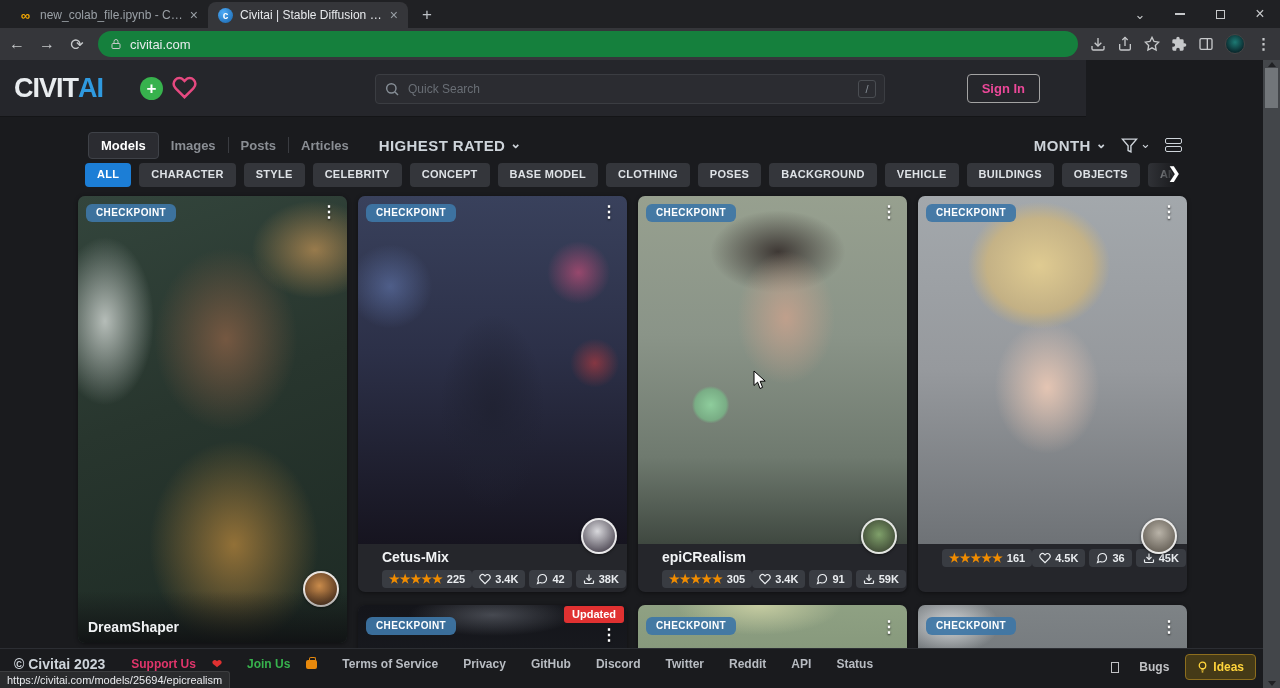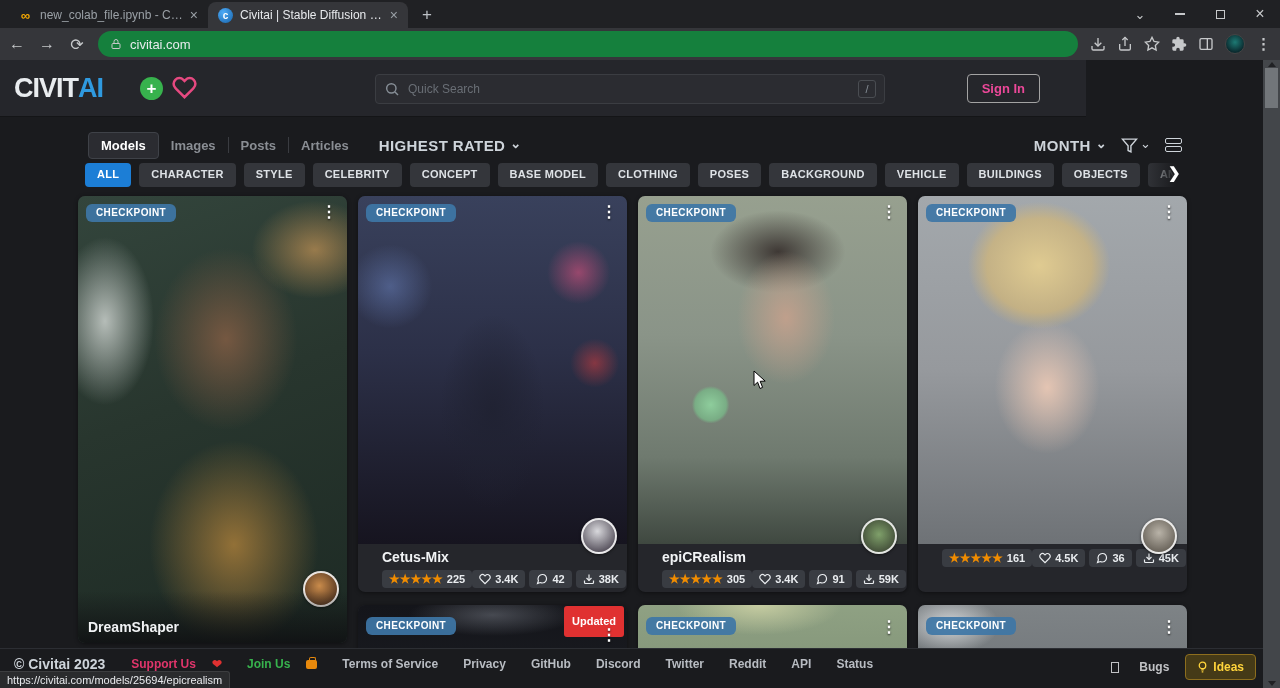--- a/index.html
+++ b/index.html
@@ -100,21 +100,21 @@
       radial-gradient(ellipse 90px 55px at 52% 16%, rgba(58,51,48,.95), transparent 75%),
       linear-gradient(180deg, #97a08f 0%, #8a9488 40%, #6f7a6f 75%, #3f4840 100%); }
   .ph4 { height:348px;
     background:
       radial-gradient(ellipse 95px 85px at 45% 20%, rgba(227,205,144,.95), rgba(212,184,120,.7) 55%, transparent 75%),
       radial-gradient(ellipse 75px 95px at 48% 55%, rgba(232,199,180,.95), transparent 70%),
       linear-gradient(180deg, #a3a8ac 0%, #96999d 50%, #6e7276 100%); }
   .php1 { height:100px; background:radial-gradient(ellipse 120px 30px at 50% 10%, rgba(120,125,135,.5), transparent 70%), linear-gradient(180deg, #14151a, #1b1d23); }
   .php2 { height:100px; background:radial-gradient(ellipse 110px 40px at 45% 0%, rgba(207,211,166,.85), transparent 75%), linear-gradient(180deg, #8fa183, #7d8f74); }
   .php3 { height:100px; background:radial-gradient(ellipse 70px 40px at 12% 20%, rgba(235,238,240,.8), transparent 70%), linear-gradient(180deg, #7e8386, #6e7377); }
-  .updated { position:absolute; top:1px; right:3px; background:#e03131; color:#fff; font-size:11px; font-weight:600; padding:10px 8px; border-radius:3px; line-height:1; }
+  .updated { position:absolute; top:1px; right:3px; background:#e03131; color:#fff; font-size:11px; font-weight:600; padding:3px 8px; border-radius:3px; line-height:1; }
   .av1 { background:radial-gradient(circle at 45% 40%, #c98b4b, #5a3a22 75%); }
   .av2 { background:radial-gradient(circle at 45% 35%, #d8d8dc, #5a5560 75%); }
   .av3 { background:radial-gradient(circle at 50% 45%, #7fa06a, #44503a 75%); }
   .av4 { background:radial-gradient(circle at 50% 40%, #b9b3a8, #6b655c 75%); }
 
   
   .footer { position:absolute; top:648px; left:0; width:1280px; height:40px; background:#1a1b1e; border-top:1px solid #2c2e33; z-index:20; }
   .foot-left { position:absolute; left:14px; top:7px; display:flex; align-items:center; }
   .copyright { font-size:14px; font-weight:700; color:#ced4da; }
   .flinks { display:flex; align-items:center; gap:25px; margin-left:26px; }

